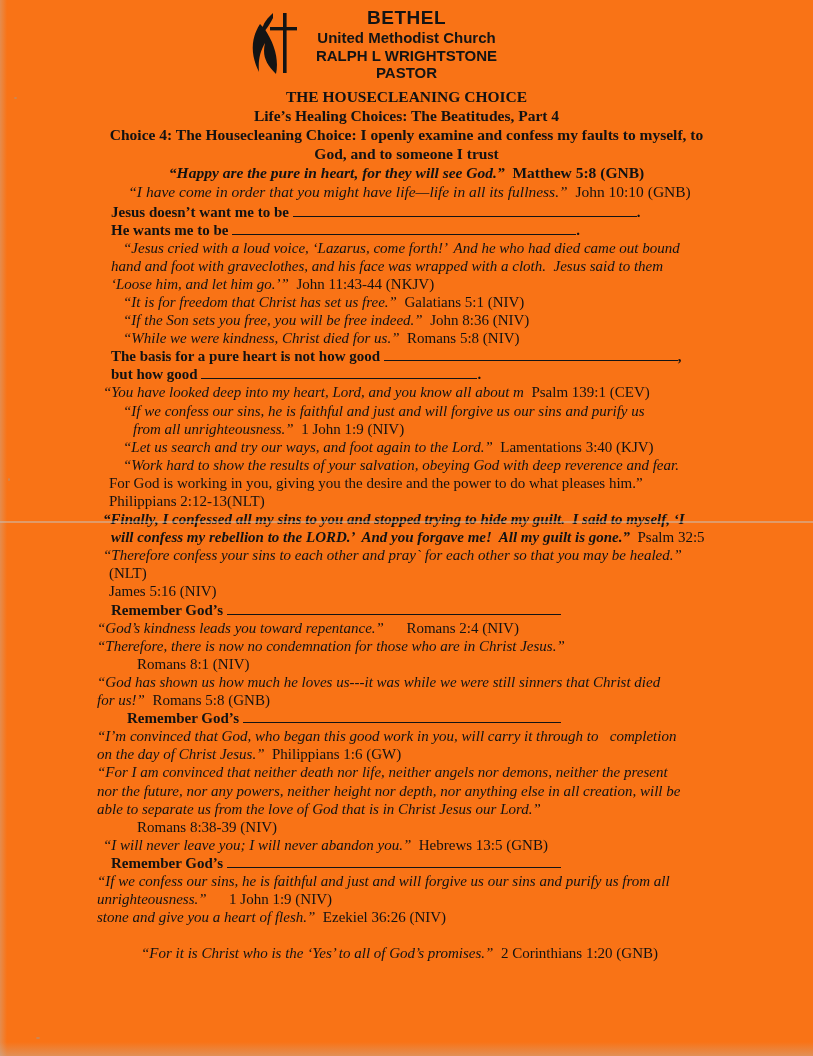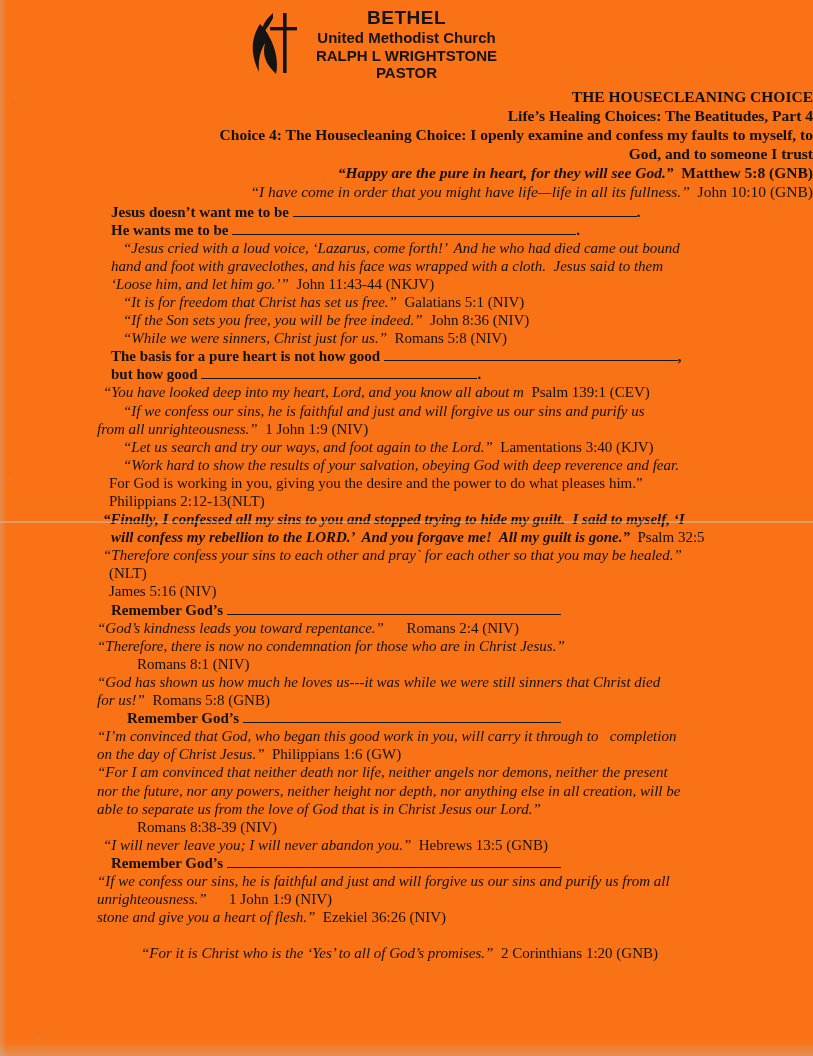--- a/index.html
+++ b/index.html
@@ -26,38 +26,38 @@
 
   
   .header{position:relative;padding-top:6px;text-align:center;
     font-family:"Liberation Sans", sans-serif;font-weight:bold;color:#141414;}
   .church{font-size:19px;line-height:23px;letter-spacing:.5px;}
   .hline{font-size:15px;line-height:17.5px;}
   .logo{position:absolute;left:248px;top:12px;width:58px;height:64px;}
 
   
   .titles{margin-top:5px;text-align:center;}
-  .tl{font-size:15.5px;line-height:19px;font-weight:bold;white-space:pre-wrap;text-align:right;}
+  .tl{font-size:15.5px;line-height:19px;font-weight:bold;white-space:pre-wrap;}
   .tl .bi{font-style:italic;}
   .tl.v2{font-weight:normal;margin-left:6px;}
   .tl.v2 .q{font-style:italic;}
 
   
   .doc{padding-left:97px;margin-top:2px;}
   .ln{font-size:15px;line-height:18.1px;height:18.1px;white-space:pre-wrap;}
   .it{font-style:italic;}
   .bi{font-style:italic;font-weight:bold;}
   .bold{font-weight:bold;}
   .rm{font-style:normal;font-weight:normal;}
   .qa{margin-left:0;}
   .qb{margin-left:6px;}
   .qc{margin-left:26px;}
   .ta{margin-left:12px;}
   .tb{margin-left:14px;}
-  .tc{}
+  .tc{margin-left:36px;}
   .td{margin-left:40px;}
   .te{margin-left:30px;}
   .tf{margin-left:44px;}
   .blank{display:inline-block;height:13px;border-bottom:1.7px solid #141414;
     vertical-align:baseline;}
 </style>
 </head>
 <body>
 
 <div class="page">
@@ -85,21 +85,21 @@
   </div>
 
   <div class="doc">
     <div class="ln tb bold"><span>Jesus doesn’t want me to be </span><span class="blank" style="width:344px"></span><span>.</span></div>
     <div class="ln tb bold"><span>He wants me to be </span><span class="blank" style="width:344px"></span><span>.</span></div>
     <div class="ln qc it"><span>“Jesus cried with a loud voice, ‘Lazarus, come forth!’  And he who had died came out bound</span></div>
     <div class="ln tb it"><span>hand and foot with graveclothes, and his face was wrapped with a cloth.  Jesus said to them</span></div>
     <div class="ln tb it"><span>‘Loose him, and let him go.’”</span><span class="rm">  John 11:43-44 (NKJV)</span></div>
     <div class="ln qc it"><span>“It is for freedom that Christ has set us free.”</span><span class="rm">  Galatians 5:1 (NIV)</span></div>
     <div class="ln qc it"><span>“If the Son sets you free, you will be free indeed.”</span><span class="rm">  John 8:36 (NIV)</span></div>
-    <div class="ln qc it"><span>“While we were sinners, Christ just for us.”</span><span class="rm">  Romans 5:8 (NIV)</span></div>
+    <div class="ln qc it"><span>“While we were kindness, Christ died for us.”</span><span class="rm">  Romans 5:8 (NIV)</span></div>
     <div class="ln tb bold"><span>The basis for a pure heart is not how good </span><span class="blank" style="width:294px"></span><span>,</span></div>
     <div class="ln tb bold"><span>but how good </span><span class="blank" style="width:276px"></span><span>.</span></div>
     <div class="ln qb it"><span>“You have looked deep into my heart, Lord, and you know all about m</span><span class="rm">  Psalm 139:1 (CEV)</span></div>
     <div class="ln qc it"><span>“If we confess our sins, he is faithful and just and will forgive us our sins and purify us</span></div>
     <div class="ln tc it"><span>from all unrighteousness.”</span><span class="rm">  1 John 1:9 (NIV)</span></div>
     <div class="ln qc it"><span>“Let us search and try our ways, and foot again to the Lord.”</span><span class="rm">  Lamentations 3:40 (KJV)</span></div>
     <div class="ln qc it"><span>“Work hard to show the results of your salvation, obeying God with deep reverence and fear.</span></div>
     <div class="ln ta"><span>For God is working in you, giving you the desire and the power to do what pleases him.”</span></div>
     <div class="ln ta"><span>Philippians 2:12-13(NLT)</span></div>
     <div class="ln qb bi"><span>“Finally, I confessed all my sins to you and stopped trying to hide my guilt.  I said to myself, ‘I</span></div>

